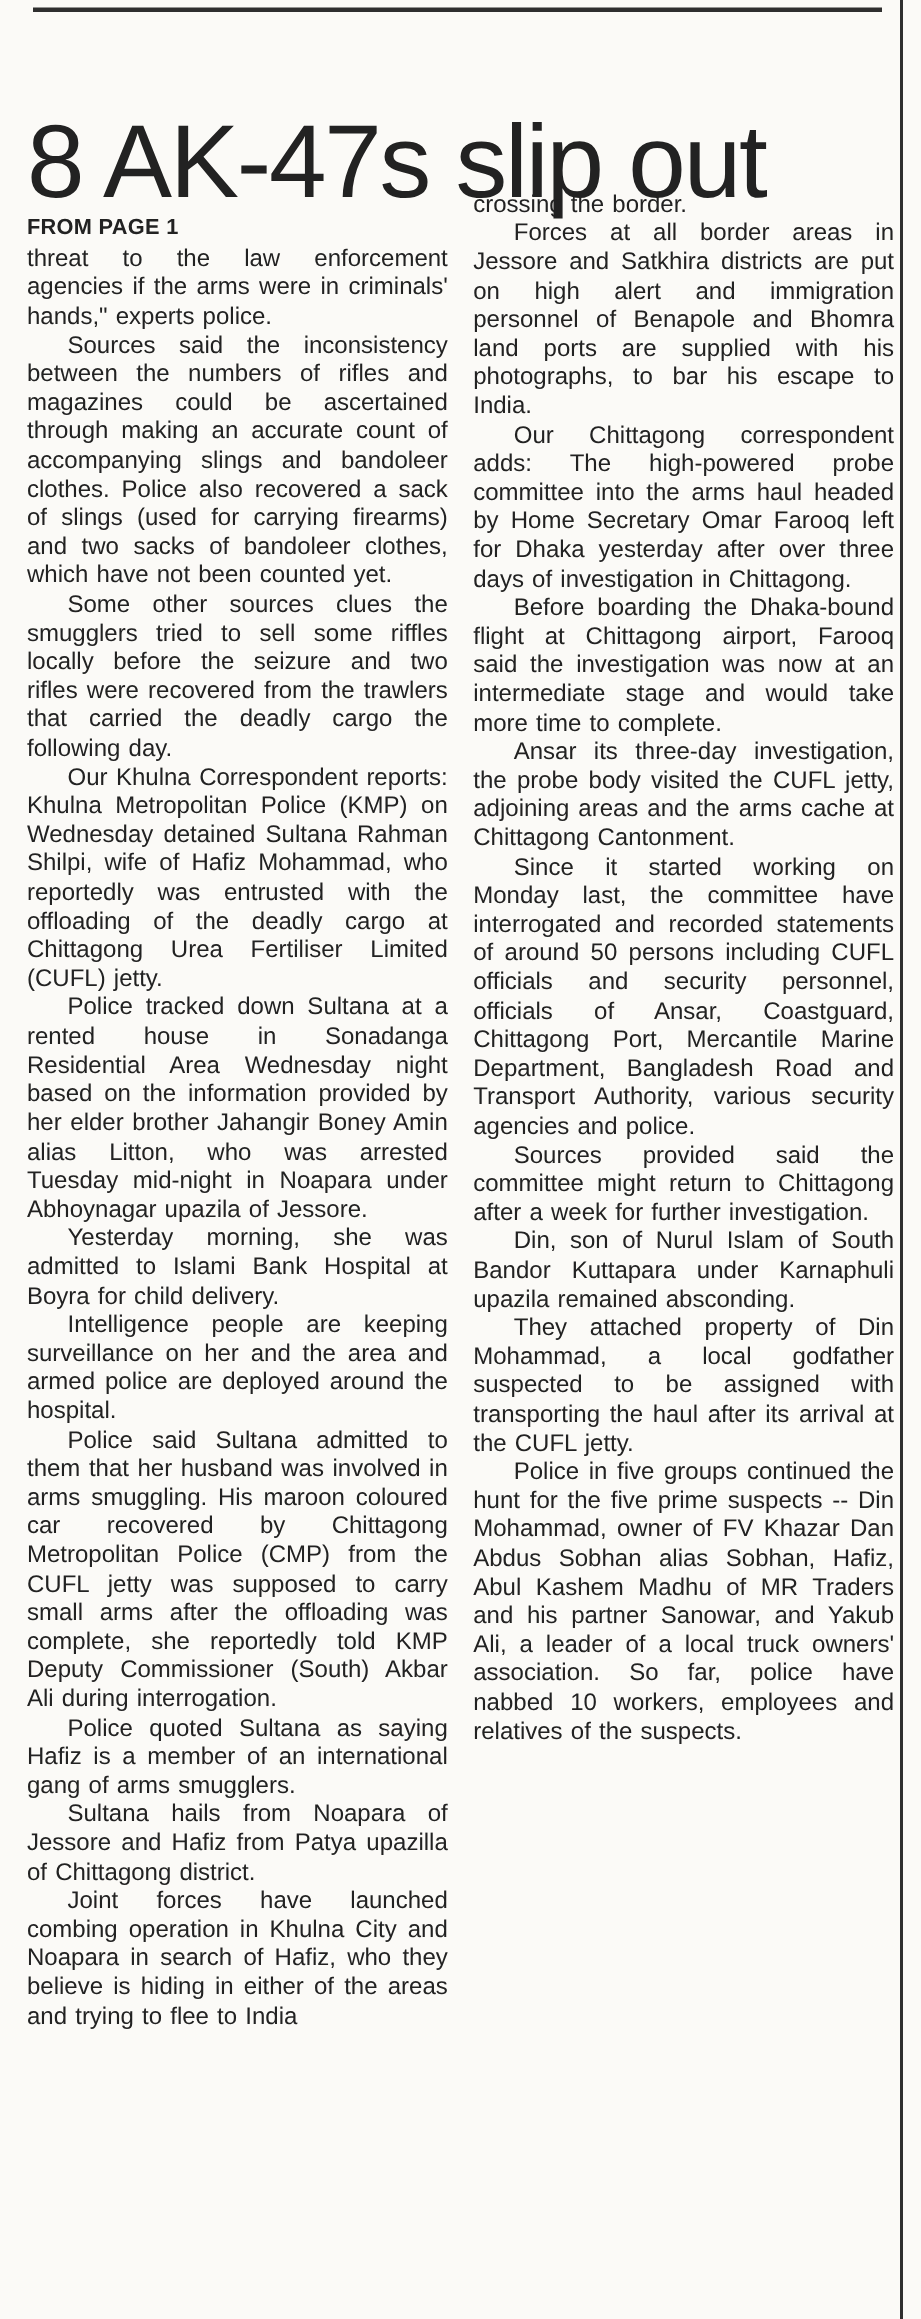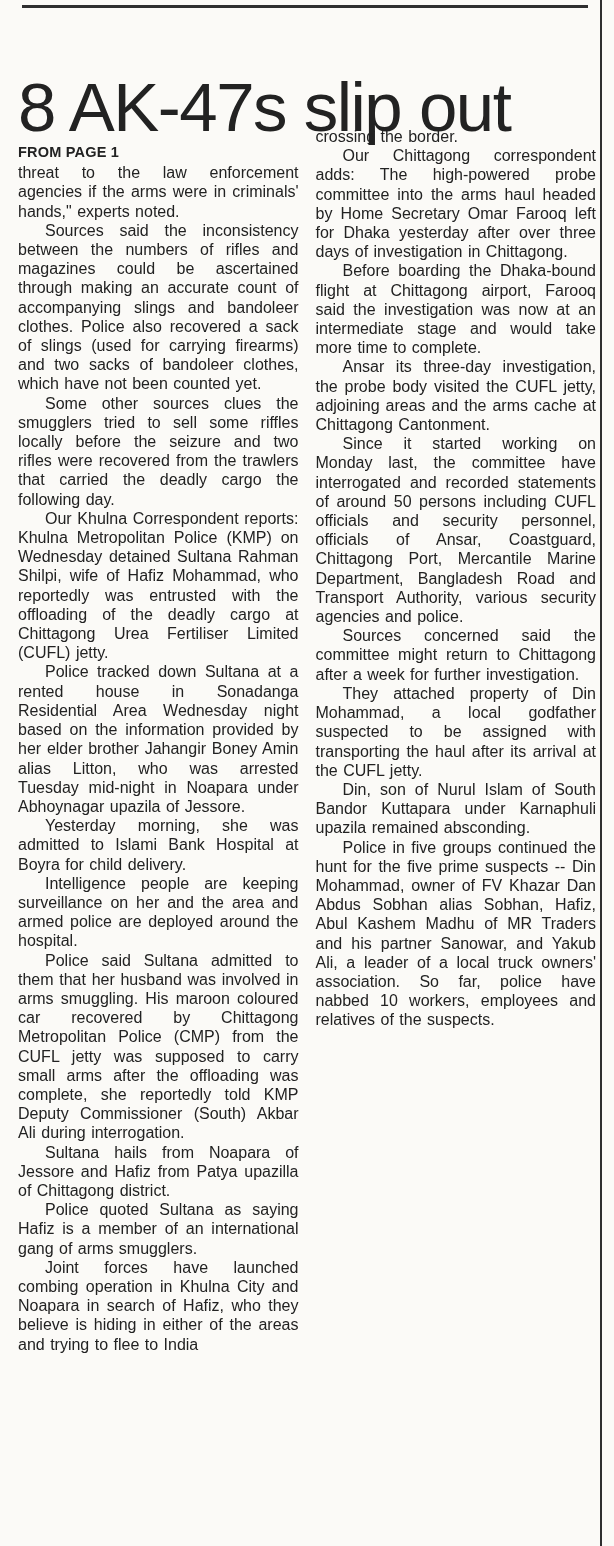--- a/index.html
+++ b/index.html
@@ -80,37 +80,38 @@
 
 <div class="page">
   <div class="top-rule"></div>
   <div class="edge-rule"></div>
 
   <h1 class="headline">8 AK-47s slip out</h1>
 
   <div class="columns">
     <div class="col">
       <p class="kicker">FROM PAGE 1</p>
-      <p class="body-para">threat to the law enforcement agencies if the arms were in criminals' hands," experts noted.</p>
+      <p class="body-para">threat to the law enforcement agencies if the arms were in criminals' hands," experts police.</p>
       <p class="body-para indent">Sources said the inconsistency between the numbers of rifles and magazines could be ascertained through making an accurate count of accompanying slings and bandoleer clothes. Police also recovered a sack of slings (used for carrying firearms) and two sacks of bandoleer clothes, which have not been counted yet.</p>
       <p class="body-para indent">Some other sources clues the smugglers tried to sell some riffles locally before the seizure and two rifles were recovered from the trawlers that carried the deadly cargo the following day.</p>
       <p class="body-para indent">Our Khulna Correspondent reports: Khulna Metropolitan Police (KMP) on Wednesday detained Sultana Rahman Shilpi, wife of Hafiz Mohammad, who reportedly was entrusted with the offloading of the deadly cargo at Chittagong Urea Fertiliser Limited (CUFL) jetty.</p>
       <p class="body-para indent">Police tracked down Sultana at a rented house in Sonadanga Residential Area Wednesday night based on the information provided by her elder brother Jahangir Boney Amin alias Litton, who was arrested Tuesday mid-night in Noapara under Abhoynagar upazila of Jessore.</p>
       <p class="body-para indent">Yesterday morning, she was admitted to Islami Bank Hospital at Boyra for child delivery.</p>
       <p class="body-para indent">Intelligence people are keeping surveillance on her and the area and armed police are deployed around the hospital.</p>
       <p class="body-para indent">Police said Sultana admitted to them that her husband was involved in arms smuggling. His maroon coloured car recovered by Chittagong Metropolitan Police (CMP) from the CUFL jetty was supposed to carry small arms after the offloading was complete, she reportedly told KMP Deputy Commissioner (South) Akbar Ali during interrogation.</p>
+      <p class="body-para indent">Police quoted Sultana as saying Hafiz is a member of an international gang of arms smugglers.</p>
       <p class="body-para indent">Sultana hails from Noapara of Jessore and Hafiz from Patya upazilla of Chittagong district.</p>
-      <p class="body-para indent">Police quoted Sultana as saying Hafiz is a member of an international gang of arms smugglers.</p>
       <p class="body-para indent">Joint forces have launched combing operation in Khulna City and Noapara in search of Hafiz, who they believe is hiding in either of the areas and trying to flee to India</p>
     </div>
     <div class="col">
       <p class="body-para">crossing the border.</p>
+      <p class="body-para indent">Forces at all border areas in Jessore and Satkhira districts are put on high alert and immigration personnel of Benapole and Bhomra land ports are supplied with his photographs, to bar his escape to India.</p>
       <p class="body-para indent">Our Chittagong correspondent adds: The high-powered probe committee into the arms haul headed by Home Secretary Omar Farooq left for Dhaka yesterday after over three days of investigation in Chittagong.</p>
       <p class="body-para indent">Before boarding the Dhaka-bound flight at Chittagong airport, Farooq said the investigation was now at an intermediate stage and would take more time to complete.</p>
       <p class="body-para indent">Ansar its three-day investigation, the probe body visited the CUFL jetty, adjoining areas and the arms cache at Chittagong Cantonment.</p>
       <p class="body-para indent">Since it started working on Monday last, the committee have interrogated and recorded statements of around 50 persons including CUFL officials and security personnel, officials of Ansar, Coastguard, Chittagong Port, Mercantile Marine Department, Bangladesh Road and Transport Authority, various security agencies and police.</p>
-      <p class="body-para indent">Sources concerned said the committee might return to Chittagong after a week for further investigation.</p>
+      <p class="body-para indent">Sources provided said the committee might return to Chittagong after a week for further investigation.</p>
+      <p class="body-para indent">Din, son of Nurul Islam of South Bandor Kuttapara under Karnaphuli upazila remained absconding.</p>
       <p class="body-para indent">They attached property of Din Mohammad, a local godfather suspected to be assigned with transporting the haul after its arrival at the CUFL jetty.</p>
-      <p class="body-para indent">Din, son of Nurul Islam of South Bandor Kuttapara under Karnaphuli upazila remained absconding.</p>
       <p class="body-para indent">Police in five groups continued the hunt for the five prime suspects -- Din Mohammad, owner of FV Khazar Dan Abdus Sobhan alias Sobhan, Hafiz, Abul Kashem Madhu of MR Traders and his partner Sanowar, and Yakub Ali, a leader of a local truck owners' association. So far, police have nabbed 10 workers, employees and relatives of the suspects.</p>
     </div>
   </div>
 </div>
 
 </body></html>

